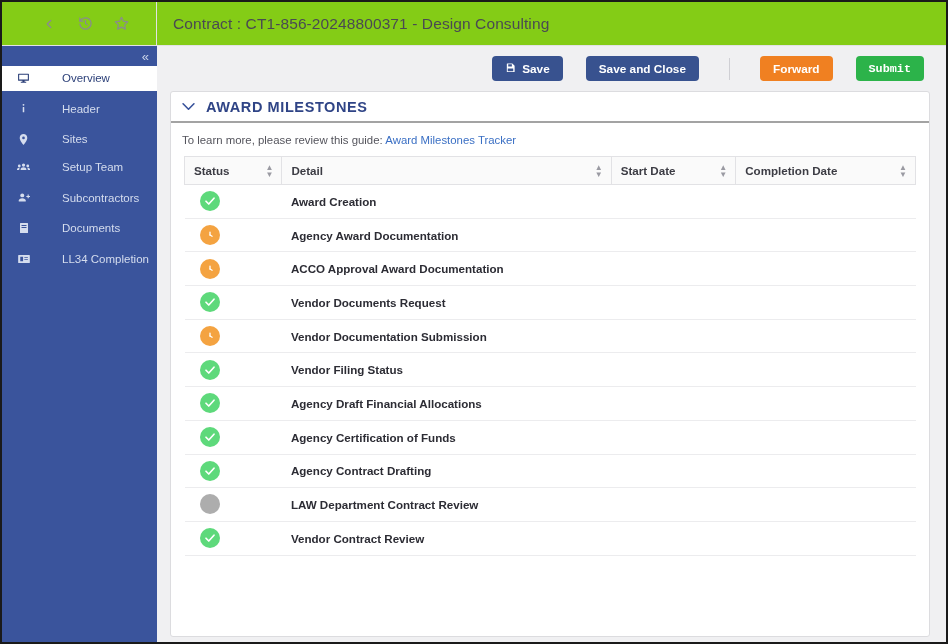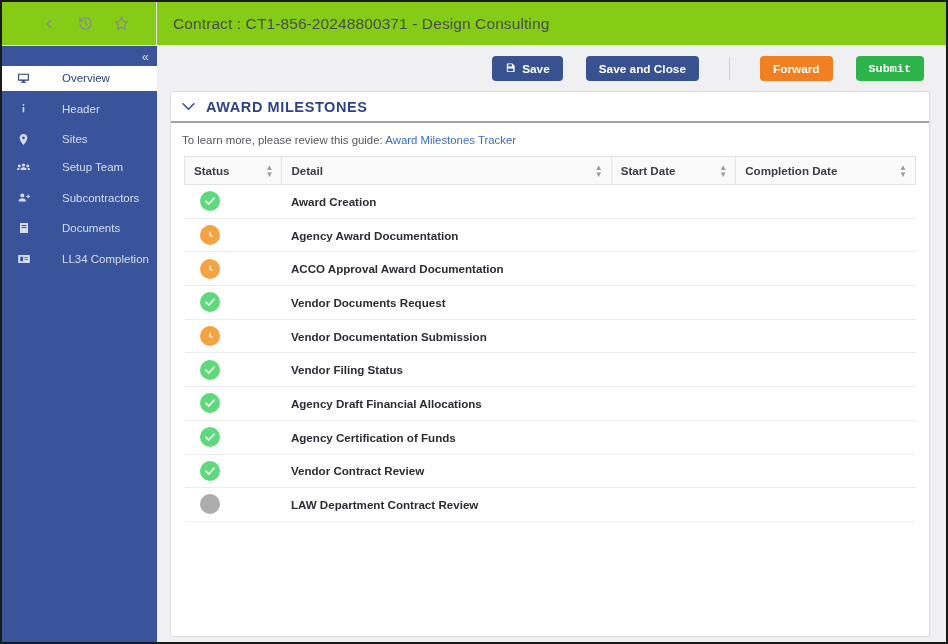--- a/index.html
+++ b/index.html
@@ -486,27 +486,37 @@
                   <td>Agency Certification of Funds</td>
                   <td></td>
                   <td></td>
                 </tr>
                 <tr>
                   <td><span class="dot dot-done">
                       <svg width="12" height="12" viewBox="0 0 24 24" fill="none" stroke="#ffffff" stroke-width="3.4" stroke-linecap="round" stroke-linejoin="round">
                         <polyline points="4 12.5 9.5 18 20 6.5"></polyline>
                       </svg>
                     </span></td>
-                  <td>Vendor Contract Review</td>
+                  <td>Agency Contract Drafting</td>
                   <td></td>
                   <td></td>
                 </tr>
                 <tr>
                   <td><span class="dot dot-none"></span></td>
                   <td>LAW Department Contract Review</td>
+                  <td></td>
+                  <td></td>
+                </tr>
+                <tr>
+                  <td><span class="dot dot-done">
+                      <svg width="12" height="12" viewBox="0 0 24 24" fill="none" stroke="#ffffff" stroke-width="3.4" stroke-linecap="round" stroke-linejoin="round">
+                        <polyline points="4 12.5 9.5 18 20 6.5"></polyline>
+                      </svg>
+                    </span></td>
+                  <td>Vendor Contract Review</td>
                   <td></td>
                   <td></td>
                 </tr>
               </tbody>
           </table>
         </div>
       </div>
 
     </div>
   </div>

